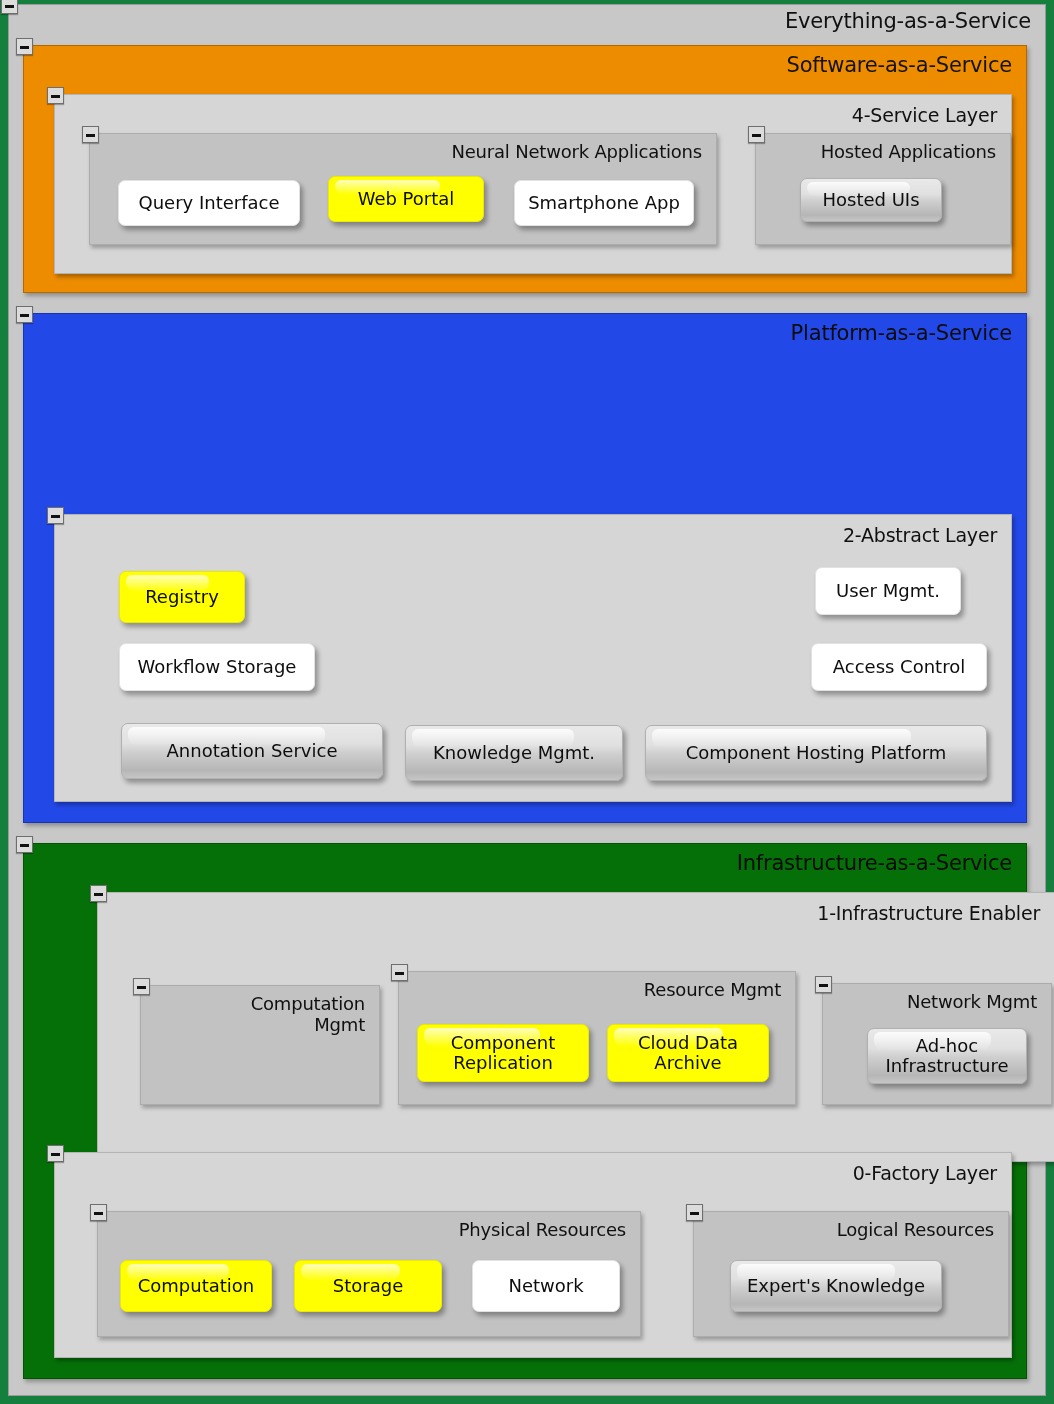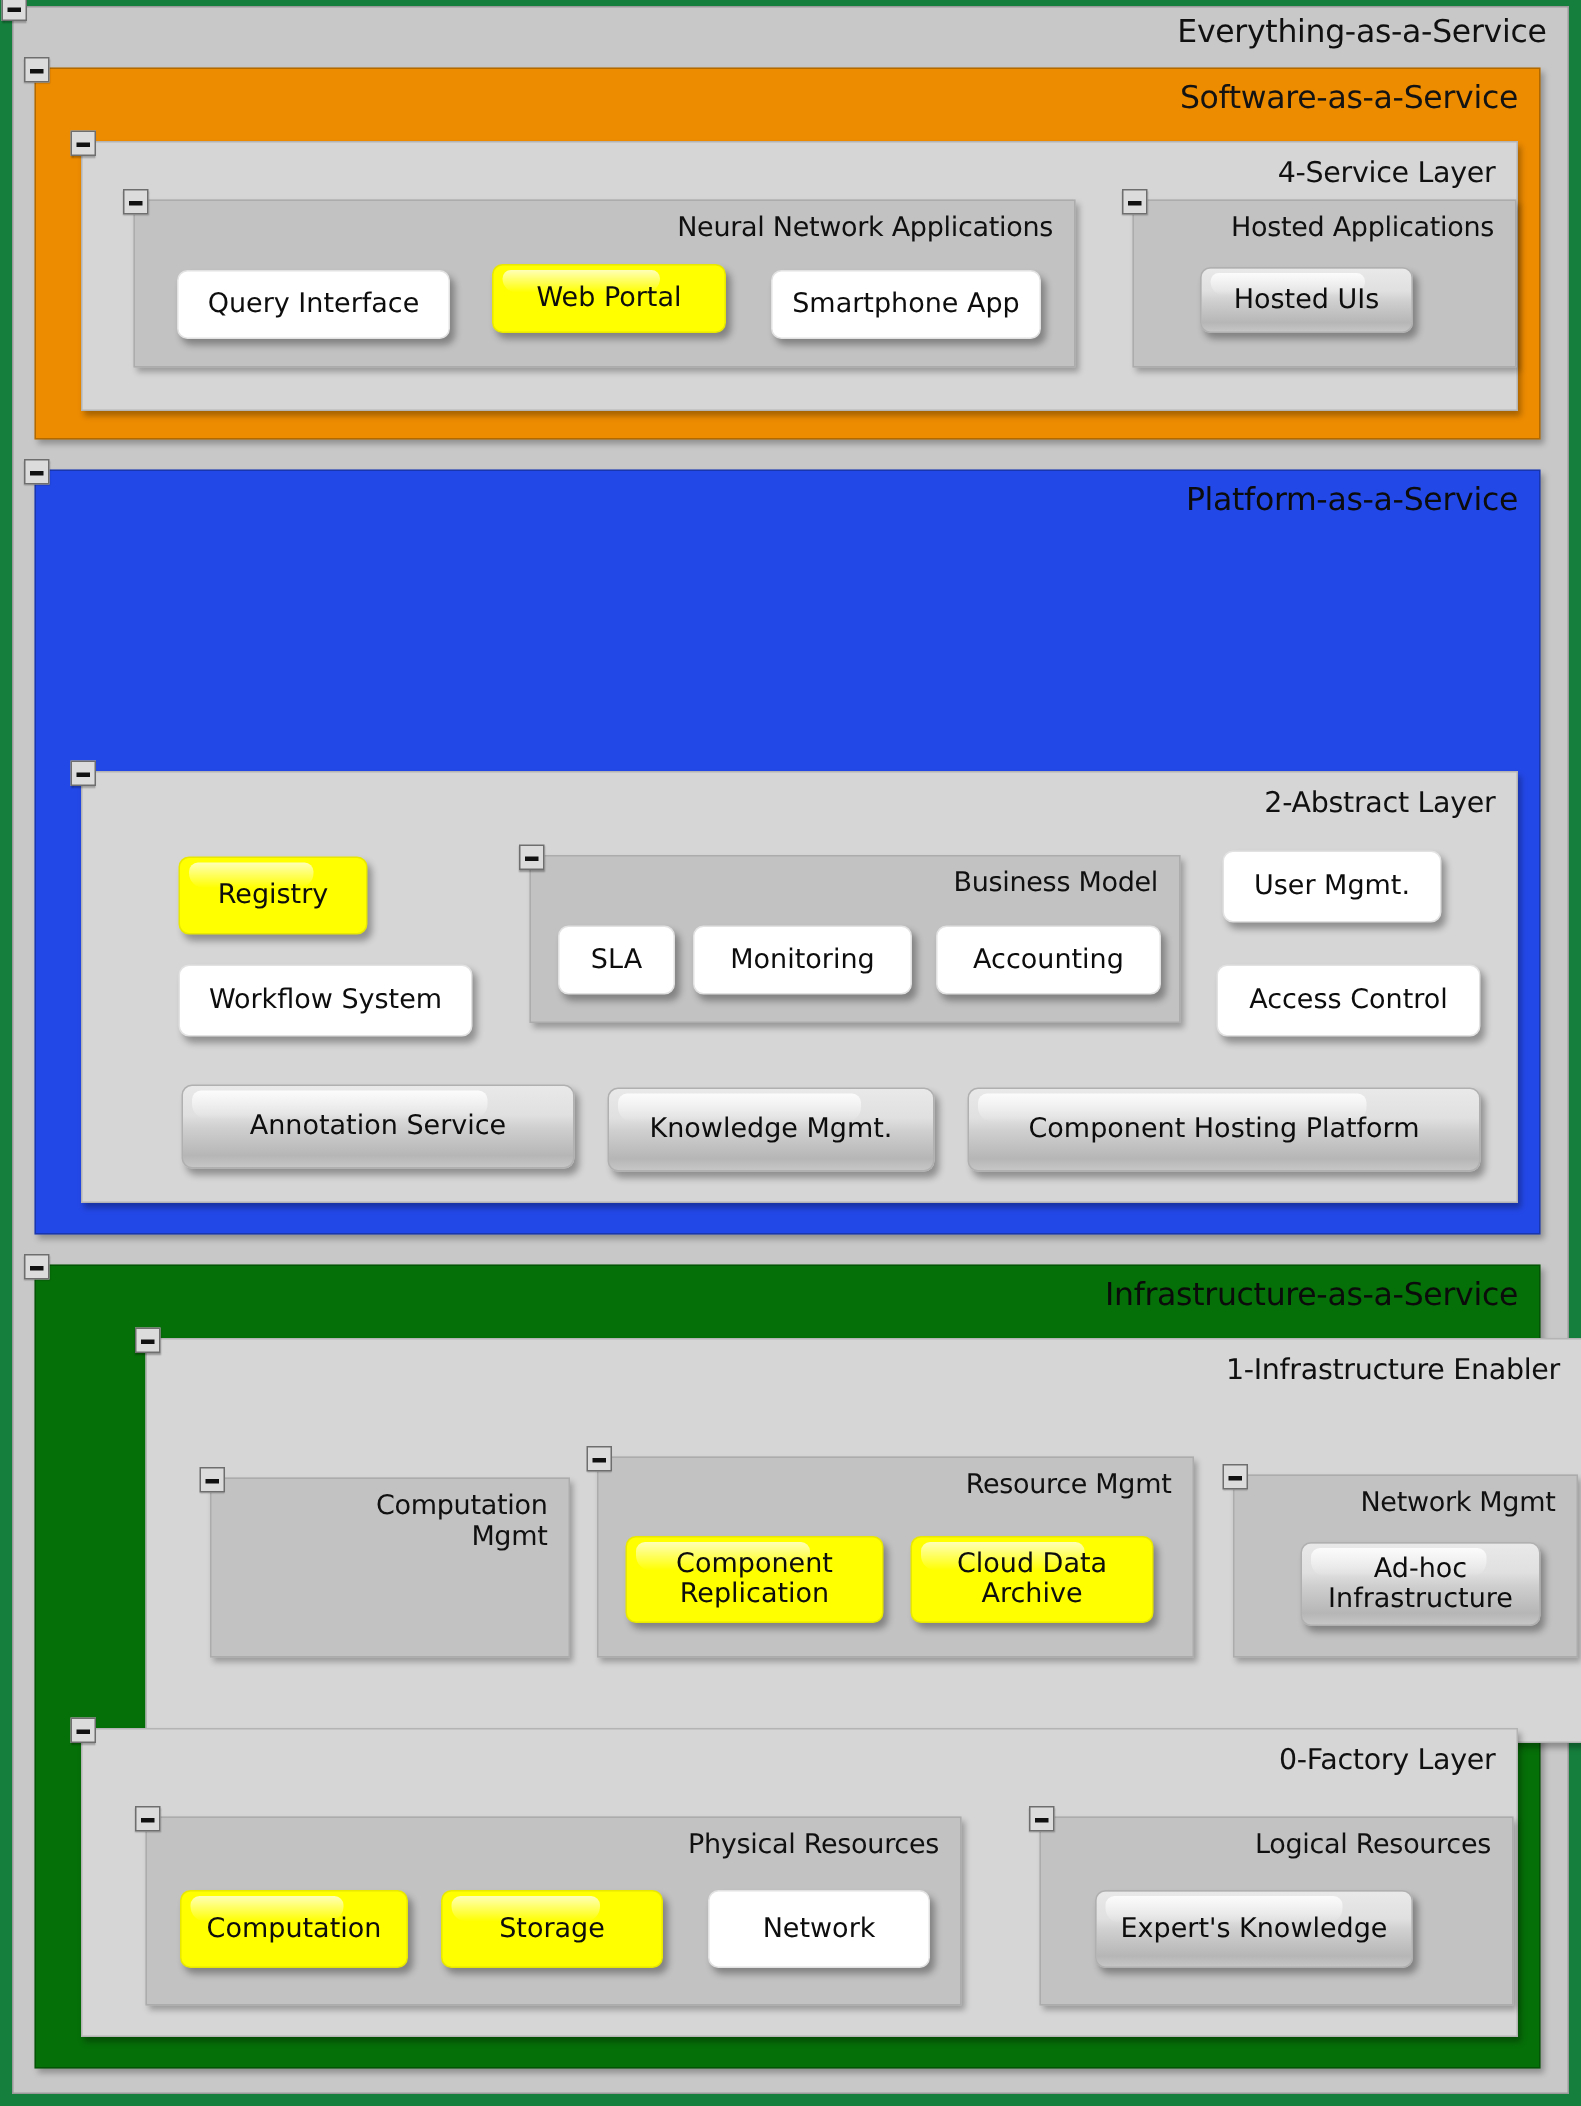--- a/index.html
+++ b/index.html
@@ -233,37 +233,23 @@
 
 
       <div class="pkg layer" id="layer2">
         <div class="minus"></div>
         <div class="pkg-title">2-Abstract Layer</div>
 
         <div class="node yellow" style="left:64px; top:56px; width:126px; height:52px;">
           <span>Registry</span>
         </div>
         <div class="node white" style="left:64px; top:128px; width:196px; height:48px;">
-          <span>Workflow System</span>
-        </div>
-
-        <div class="pkg grp" id="biz-model">
-          <div class="minus"></div>
-          <div class="pkg-title">Business Model</div>
-
-          <div class="node white" style="left:18px; top:46px; width:78px; height:46px;">
-            <span>SLA</span>
-          </div>
-          <div class="node white" style="left:108px; top:46px; width:146px; height:46px;">
-            <span>Monitoring</span>
-          </div>
-          <div class="node white" style="left:270px; top:46px; width:150px; height:46px;">
-            <span>Accounting</span>
-          </div>
-        </div>
+          <span>Workflow Storage</span>
+        </div>
+
 
         <div class="node white" style="left:760px; top:52px; width:146px; height:48px;">
           <span>User Mgmt.</span>
         </div>
         <div class="node white" style="left:756px; top:128px; width:176px; height:48px;">
           <span>Access Control</span>
         </div>
 
         <div class="node grey" style="left:66px; top:208px; width:262px; height:56px;">
           <span>Annotation Service</span>

